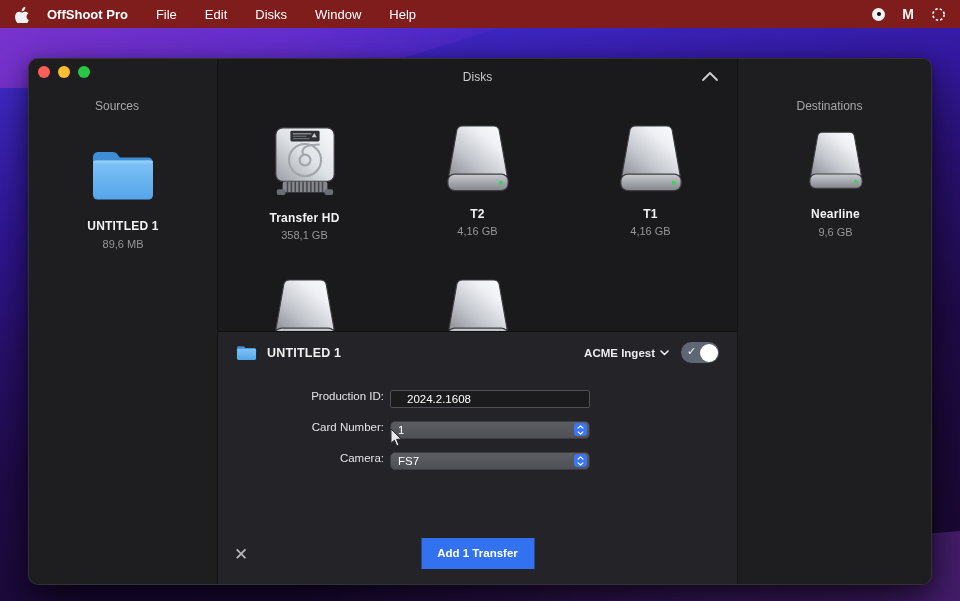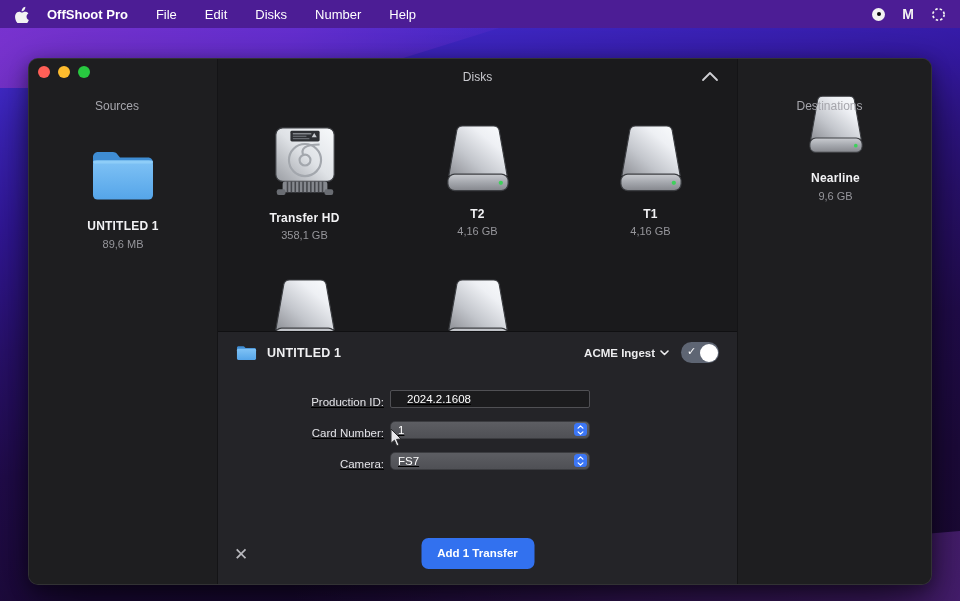--- a/index.html
+++ b/index.html
@@ -9,21 +9,21 @@
 
   
   .wedge-top { position:absolute; top:28px; left:0; width:640px; height:60px;
     background:linear-gradient(105deg,#8234cf 0%,#6b2fd2 45%,rgba(80,40,210,0) 85%);
     clip-path:polygon(0 0,78% 0,48% 100%,0 100%); opacity:.85; }
   .wedge-bottom { position:absolute; bottom:0; right:0; width:960px; height:70px;
     background:linear-gradient(250deg,#4d2178 0%,#3a1860 35%,rgba(40,15,70,0) 70%);
     clip-path:polygon(100% 0,100% 100%,12% 100%); opacity:.9; }
 
   
-  .menubar { position:absolute; top:0; left:0; right:0; height:28px; background:#4c1d95;
+  .menubar { position:absolute; top:0; left:0; right:0; height:28px; background:#7f1d1d;
     display:flex; align-items:center; color:#fff; font-size:13px; z-index:50; }
   .menubar .apple { margin-left:14px; display:flex; align-items:center; }
   .menubar .app-name { font-weight:700; margin-left:18px; }
   .menus { display:flex; }
   .menus .menu-item { margin-left:28px; }
   .status-icons { margin-left:auto; display:flex; align-items:center; gap:17px; margin-right:14px; }
   .icon-dot-circle { width:13px; height:13px; border-radius:50%; background:#f2f2f2; position:relative; display:inline-block; }
   .icon-dot-circle::after { content:""; position:absolute; left:4.5px; top:4.5px; width:4px; height:4px; border-radius:50%; background:#0a0a0b; }
   .icon-m { font-weight:700; font-size:14px; color:#f2f2f2; }
 
@@ -39,21 +39,21 @@
 
   .col-side { width:188px; background:#1e1e20; position:relative; flex-shrink:0; }
   .col-side.right { width:195px; }
   .col-mid { width:521px; background:#1a1a1c; border-left:1px solid #141416; border-right:1px solid #141416;
     display:flex; flex-direction:column; position:relative; flex-shrink:0; }
 
   .panel-header { position:absolute; top:40px; left:0; right:12px; text-align:center;
     color:#a6a6ac; font-size:12px; }
 
   .side-items { padding-top:88px; display:flex; flex-direction:column; align-items:center; }
-  .side-items.dest { padding-top:36px; }
+  .side-items.dest { padding-top:72px; }
   .tile { display:flex; flex-direction:column; align-items:center; cursor:default; }
   .tile .name { color:#f2f2f4; font-size:12px; font-weight:700; margin-top:12px; letter-spacing:.2px; }
   .tile .size { color:#96969b; font-size:11px; margin-top:5px; }
 
   
   .mid-header { height:36px; position:relative; display:flex; align-items:center; justify-content:center; }
   .mid-title { color:#c9c9ce; font-size:12px; }
   .collapse-btn { position:absolute; right:18px; top:10px; width:18px; height:14px; cursor:pointer; }
 
   .disks-scroll { height:237px; overflow:hidden; }
@@ -66,34 +66,34 @@
   .form-panel { height:254px; background:#242428; border-top:1px solid #101012; position:relative; }
   .form-header { height:42px; display:flex; align-items:center; padding:0 18px; }
   .form-header .src-name { color:#f0f0f2; font-size:12.5px; font-weight:700; margin-left:10px; letter-spacing:.2px; }
   .form-header .spacer { flex:1; }
   .preset { display:flex; align-items:center; gap:5px; color:#ececee; font-size:11.5px; font-weight:600; cursor:pointer; }
   .toggle { width:38px; height:21px; border-radius:11px; background:#5e6573; margin-left:12px; position:relative; cursor:pointer; }
   .toggle .check { position:absolute; left:6px; top:3px; color:#fff; font-size:11px; }
   .toggle .knob { position:absolute; right:1.5px; top:1.5px; width:18px; height:18px; border-radius:50%; background:#fff; }
 
   .form-fields { padding-top:16px; }
-  .field-row { display:flex; align-items:flex-end; height:18px; margin-bottom:13px;text-decoration:underline; }
+  .field-row { display:flex; align-items:flex-start; height:18px; margin-bottom:13px; }
   .field-row label { width:172px; text-align:right; padding-right:6px; color:#e3e3e7; font-size:11.5px; }
   .text-input { width:200px; height:18px; background:#1b1b1d; border:1px solid #505054; border-radius:2px;
     color:#fff; font-size:11.5px; padding:0 16px; font-family:inherit; }
   .select { width:200px; height:18px; border-radius:5px; background:linear-gradient(#5d5e63,#4f5055);
     border:1px solid #3b3c40; display:flex; align-items:center; position:relative; cursor:pointer; }
   .select .select-value { color:#fff; font-size:11.5px; padding-left:7px; }
   .select .stepper { position:absolute; right:2px; top:1.5px; width:13px; height:13px; border-radius:3.5px;
     background:#3b76f6; display:flex; flex-direction:column; align-items:center; justify-content:center; gap:1.5px; }
 
   .form-footer { position:absolute; left:0; right:0; bottom:14px; height:32px; }
   .close-btn { position:absolute; left:16px; top:8px; color:#b9b9be; font-size:17px; line-height:17px; cursor:pointer; font-weight:400; }
   .add-btn { position:absolute; left:50%; transform:translateX(-50%); top:0; width:113px; height:31px;
-    background:#3271ef; border:none; border-radius:7px; color:#fff; font-size:11.5px; font-weight:600;
+    background:#3271ef; border:none; border-radius:0; color:#fff; font-size:11.5px; font-weight:600;
     font-family:inherit; cursor:pointer; }
 
   .cursor { position:absolute; left:388px; top:428px; z-index:99; pointer-events:none; }
 </style>
 </head>
 <body>
 
 <svg width="0" height="0" style="position:absolute">
   <defs>
     <linearGradient id="extFace" x1="0" y1="1" x2="1" y2="0">
@@ -130,21 +130,21 @@
   </span>
   <span class="app-name">OffShoot Pro</span>
   <div class="menus">
 
       <span class="menu-item">File</span>
 
       <span class="menu-item">Edit</span>
 
       <span class="menu-item">Disks</span>
 
-      <span class="menu-item">Number</span>
+      <span class="menu-item">Window</span>
 
       <span class="menu-item">Help</span>
     </div>
   <div class="status-icons">
     <span class="icon-dot-circle"></span>
     <span class="icon-m">M</span>
     <span style="display:inline-flex">
       <svg width="15" height="15" viewBox="0 0 16 16">
         <circle cx="8" cy="8" r="6" fill="none" stroke="#f2f2f2" stroke-width="1.8" stroke-dasharray="2.6 2.2"></circle>
       </svg>

